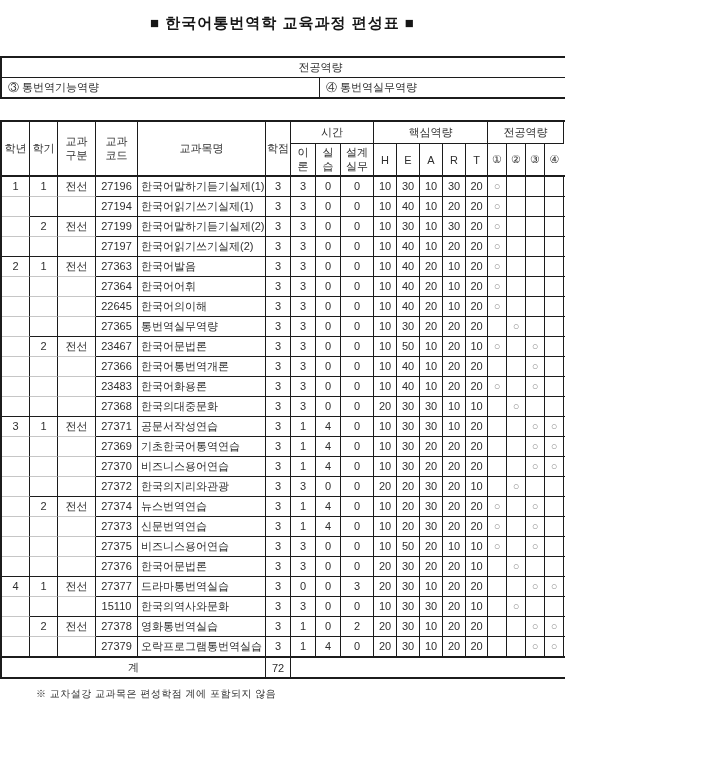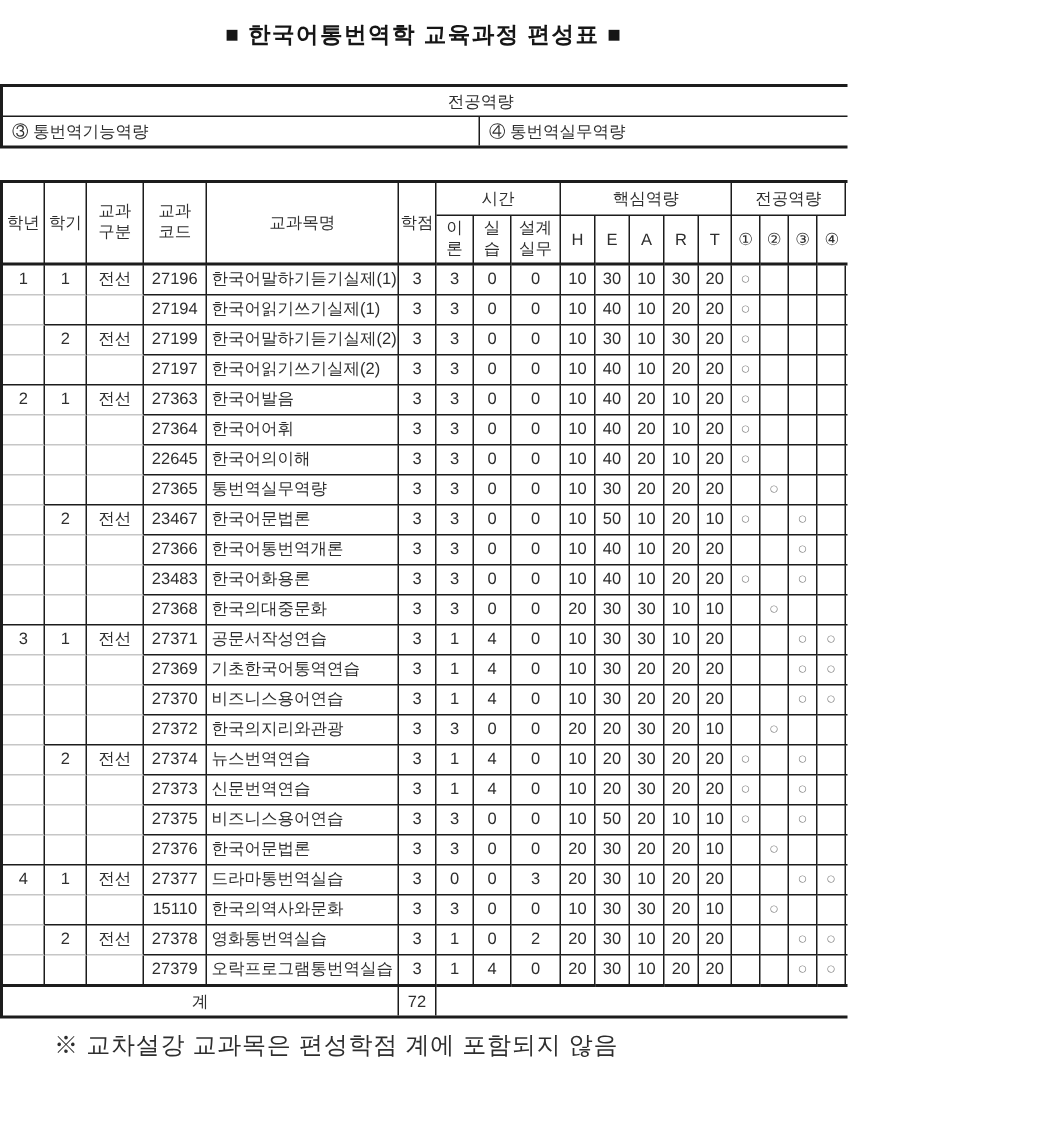--- a/index.html
+++ b/index.html
@@ -30,21 +30,21 @@
   .curriculum thead tr+tr th{height:31px;}
   .pre{white-space:pre-line;line-height:1.2;}
   .hb{border-bottom-width:2px;}
   .curriculum tbody td{height:19px;line-height:19px;}
   .lft{text-align:left;padding-left:3px;}
   .cont{border-bottom-color:#c6c6c6;}
   .circ{color:#8f8f8f;font-size:11px;}
   #curriculum-body tr:last-child td{border-bottom-width:2px;}
   .curriculum tfoot td{height:19px;border-bottom:none;}
   
-  .footnote{margin:8px 0 0 36px;font-size:16px;color:#2e2e2e;letter-spacing:0.5px;}
+  .footnote{margin:8px 0 0 36px;font-size:10px;color:#2e2e2e;letter-spacing:0.5px;}
 </style>
 </head>
 <body>
 
 <div class="page">
 
   <div class="title">■ 한국어통번역학 교육과정 편성표 ■</div>
 
   <table class="tbl competency">
     <colgroup>

